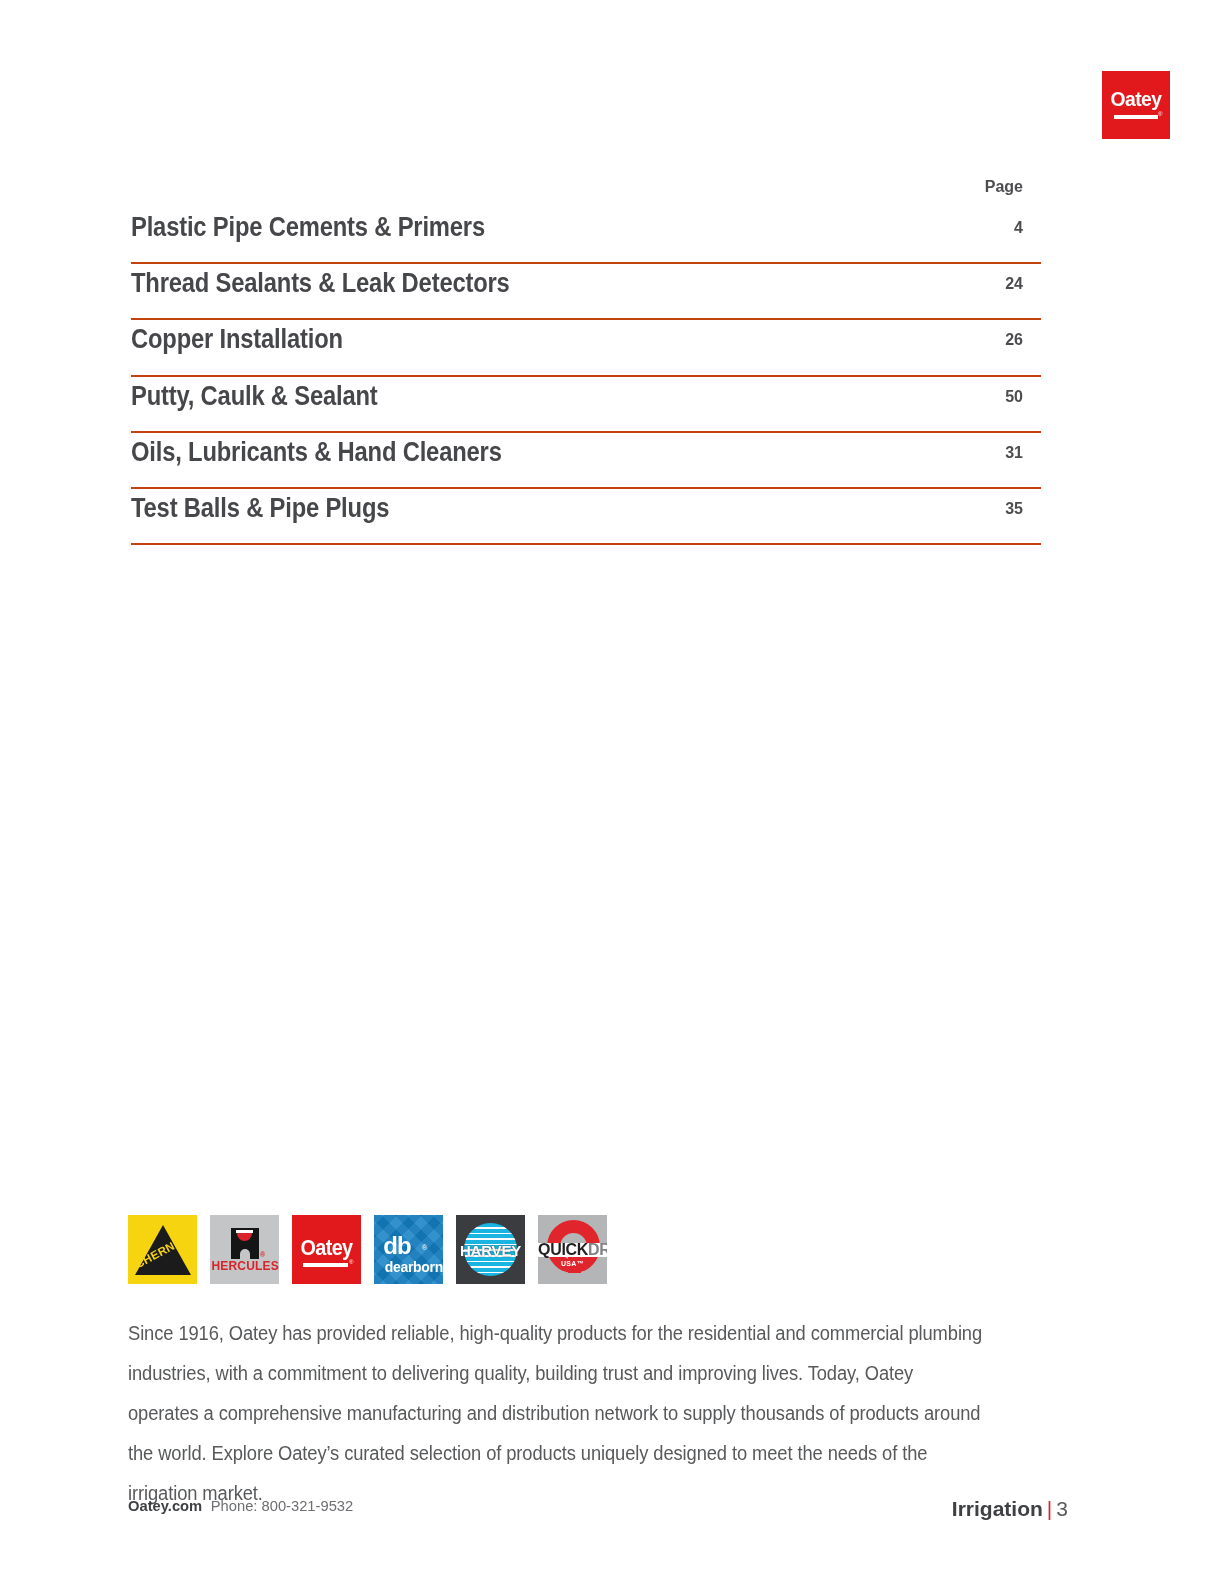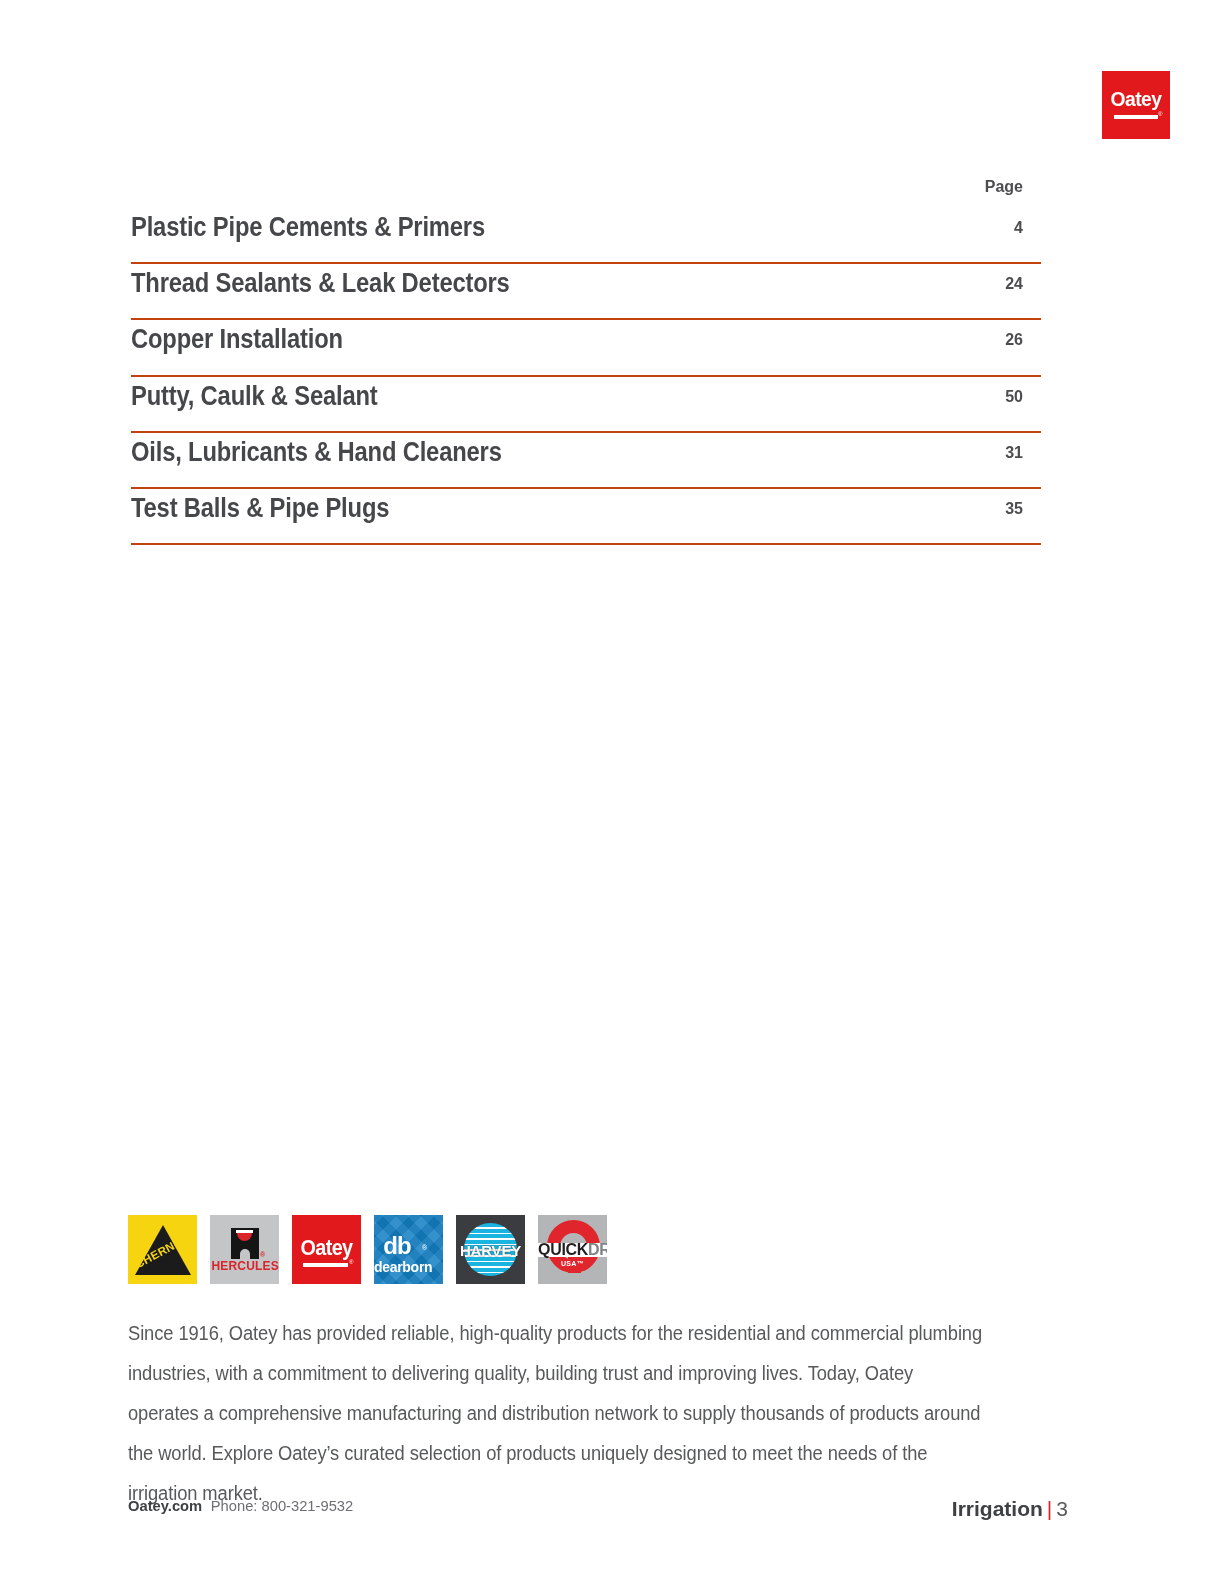--- a/index.html
+++ b/index.html
@@ -309,21 +309,21 @@
     left: 48px;
     top: 29px;
     color: #ffffff;
     font-size: 7px;
   }
   .brand-dearborn .dn {
     position: absolute;
     left: 0;
     top: 44px;
     width: 69px;
-    text-align: left;
+    text-align: right;
     color: #ffffff;
     font-family: "Liberation Sans", sans-serif;
     font-weight: bold;
     font-size: 14px;
     letter-spacing: -0.3px;
   }
 
   
   .brand-harvey { background: #3b3c40; }
   .brand-harvey .globe {

